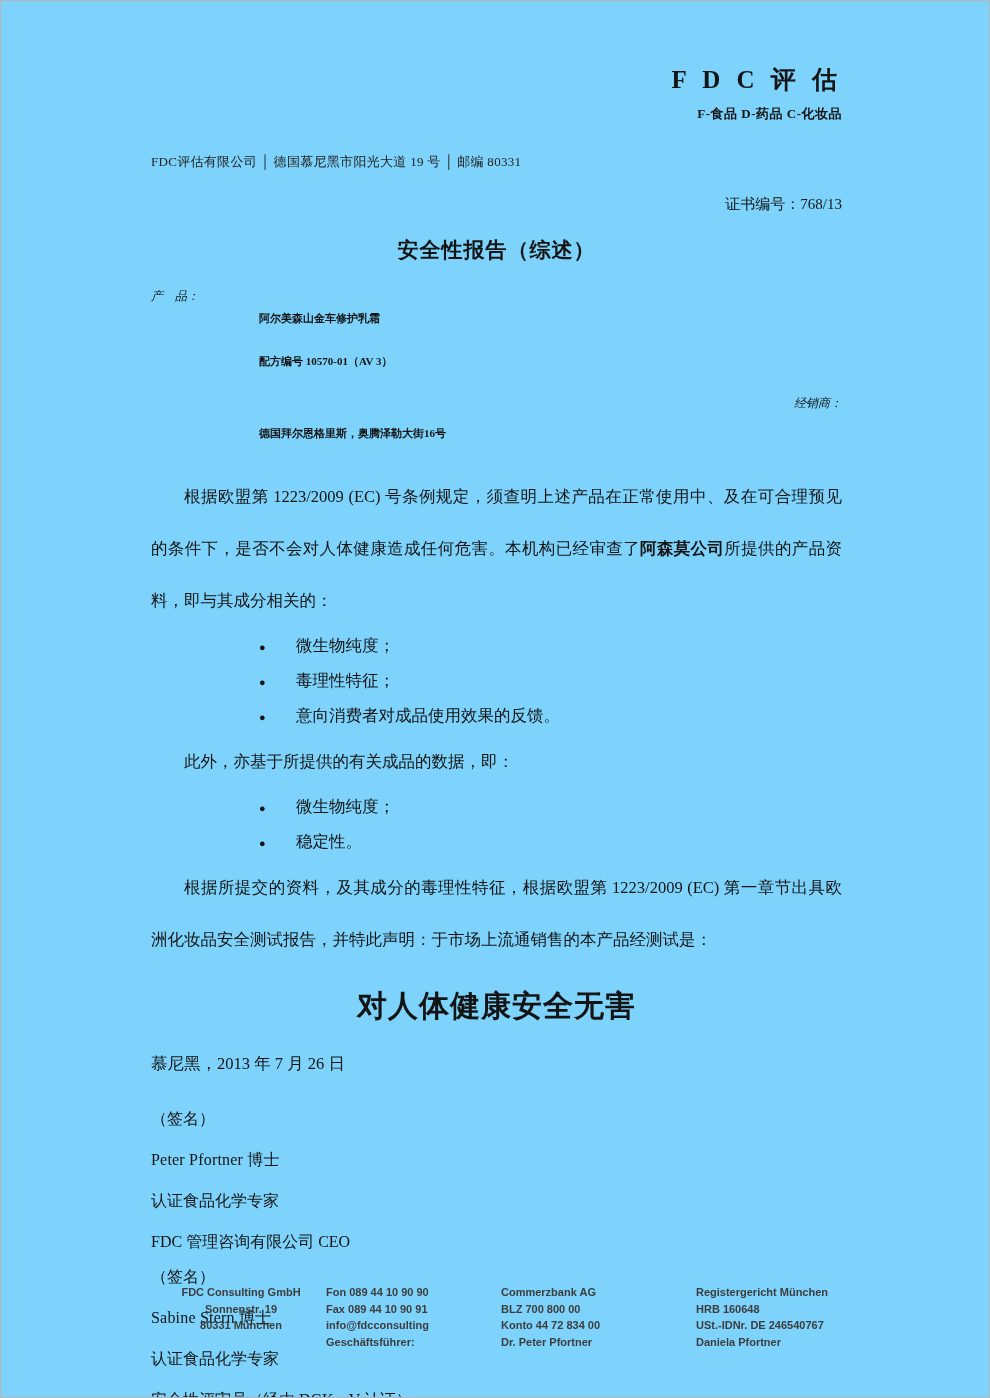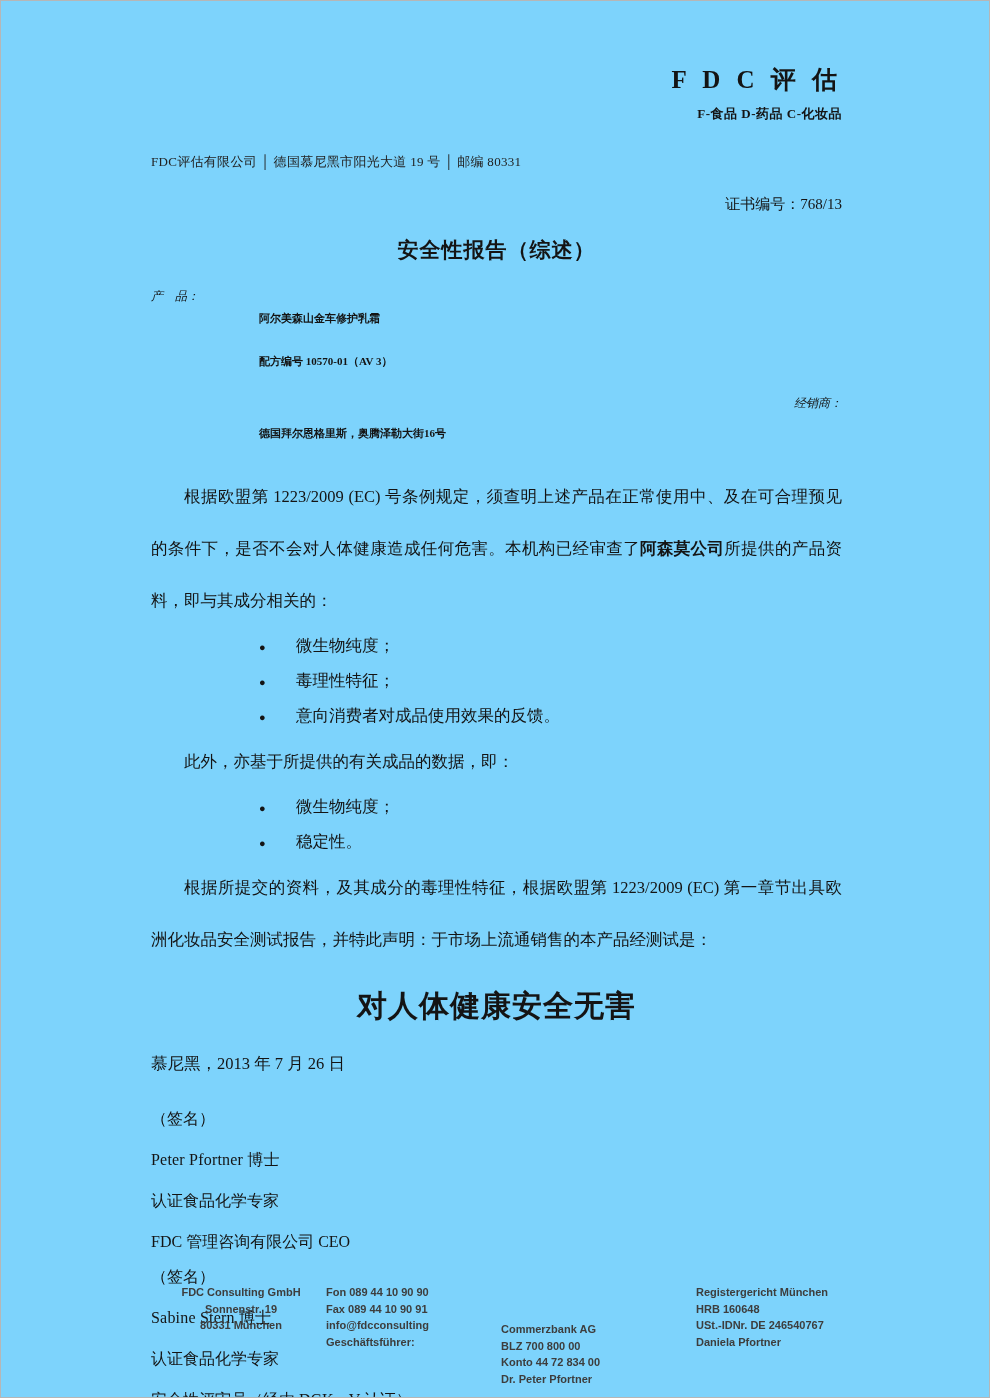--- a/index.html
+++ b/index.html
@@ -72,21 +72,21 @@
     padding: 0 40px 0 155px;
     display: flex;
     font-family: "Liberation Sans", "DejaVu Sans", sans-serif;
     font-size: 11px;
     font-weight: 700;
     color: #3d3d3d;
     line-height: 16.5px;
   }
   .footer-col-1 { width: 170px; text-align: center; }
   .footer-col-2 { width: 175px; }
-  .footer-col-3 { width: 195px; margin-top: 37px; }
+  .footer-col-3 { width: 195px; }
   .footer-col-4 { flex: 1; }
 </style>
 </head>
 <body>
 
 <div class="page">
   <div class="content">
 
     <div class="logo-block">
       <div class="logo-title">F D C 评 估</div>

